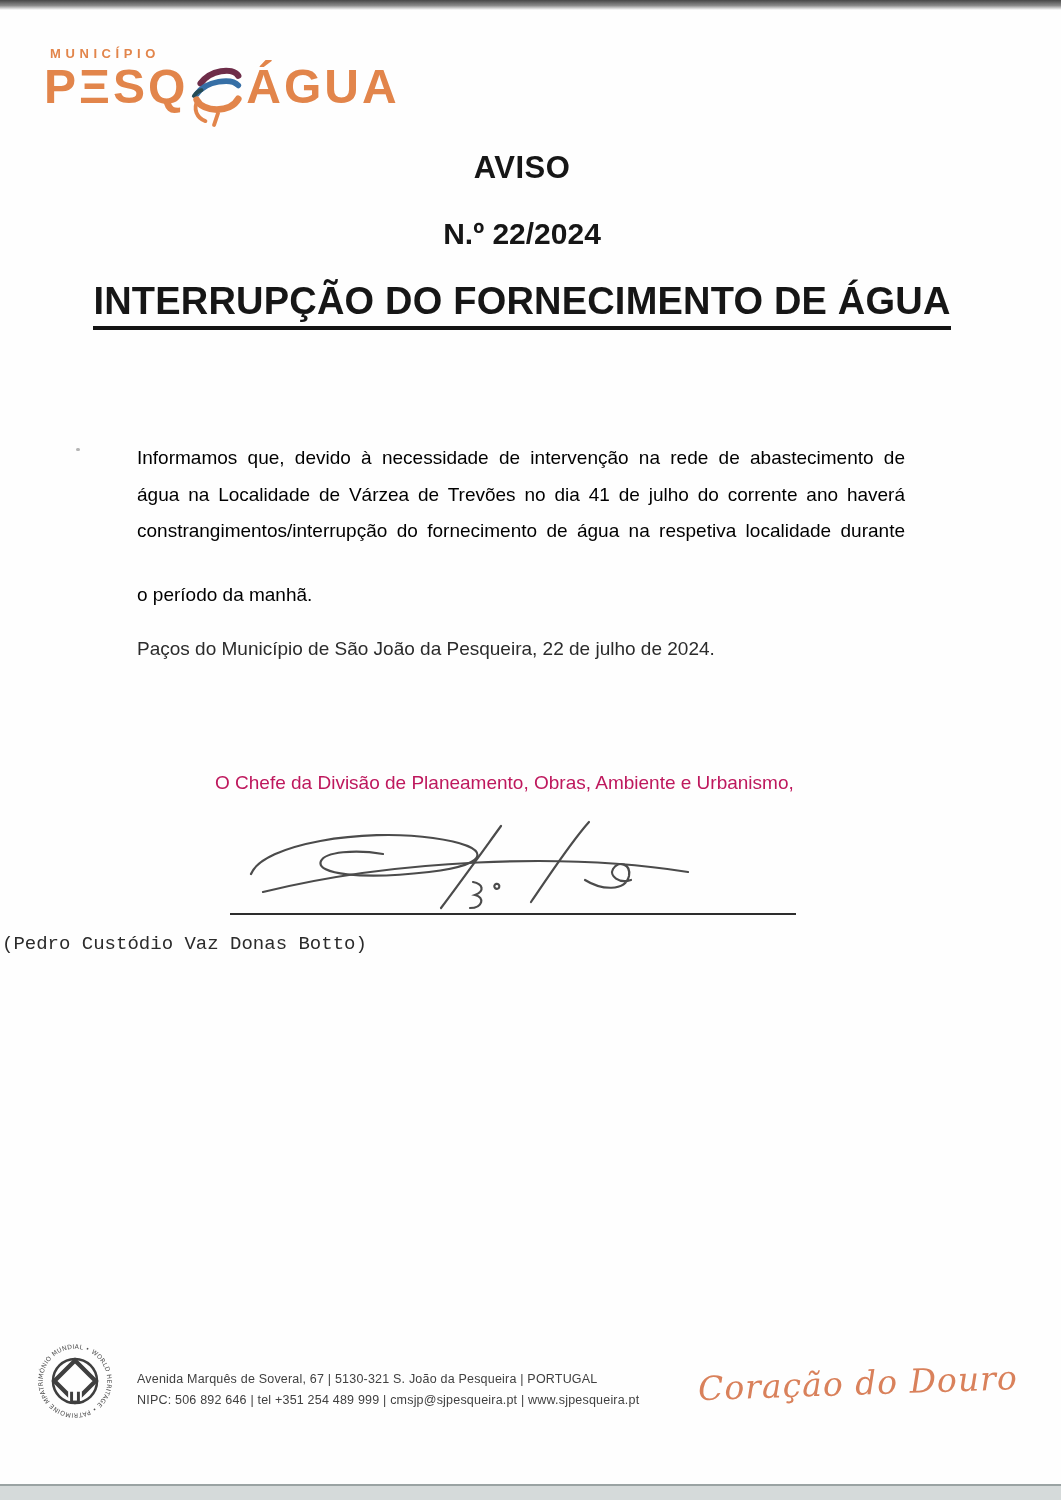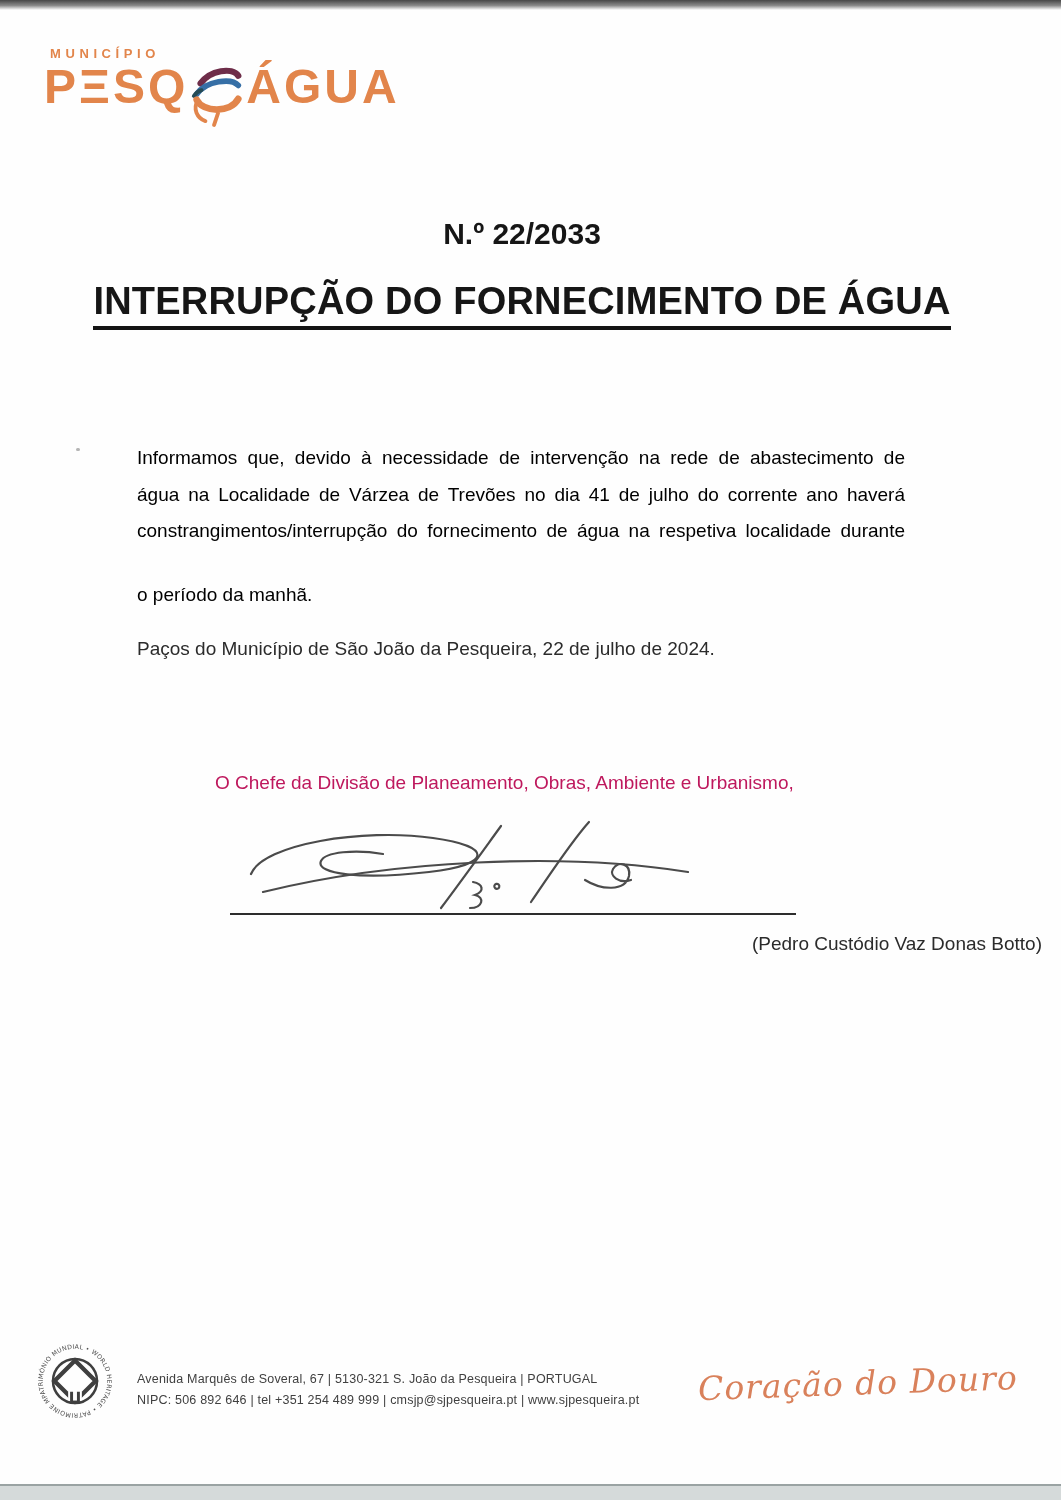--- a/index.html
+++ b/index.html
@@ -33,22 +33,22 @@
 
   
   .para{position:absolute;left:137px;top:440px;width:768px;font-size:19px;
     line-height:36.6px;color:#000000;}
   .para .ln{text-align:justify;text-align-last:justify;white-space:nowrap;}
   .para .ln.last{text-align-last:left;margin-top:27px;}
   .dateline{position:absolute;left:137px;top:638px;font-size:19px;color:#2b2b2b;}
   .sig-title{position:absolute;left:215px;top:772px;font-size:19px;color:#be185d;}
   .signature{position:absolute;left:233px;top:814px;}
   .sig-line{position:absolute;left:230px;top:913px;width:566px;height:2px;background:#2d2d2d;}
-  .sig-name{position:absolute;left:2px;top:933px;width:1040px;text-align:right;
-    font-size:19px;color:#2b2b2b;}
+  .sig-name{position:absolute;left:2px;top:933px;width:1040px;text-align:left;
+    font-size:19px;color:#2b2b2b;font-family:Liberation Mono, monospace;}
 
   
   .emblem{position:absolute;left:30px;top:1336px;}
   .address{position:absolute;left:137px;top:1369px;font-size:12.5px;color:#404040;
     line-height:21px;letter-spacing:.2px;}
   .tagline{position:absolute;left:698px;top:1364px;width:300px;
     font-family:"DejaVu Serif","Liberation Serif",serif;font-style:italic;
     font-size:33px;color:#D9815B;letter-spacing:1px;transform:rotate(-2deg);
     white-space:nowrap;}
 </style>
@@ -70,21 +70,22 @@
           <path d="M5,32 C7,29 10,27 13,26" fill="none" stroke="#254B55" stroke-width="4" stroke-linecap="round"></path>
           <path d="M8,36 C14,49 43,50 51,35" fill="none" stroke="#E2854B" stroke-width="7" stroke-linecap="round"></path>
           <path d="M9,37 C4,45 8,55 17,58" fill="none" stroke="#E2854B" stroke-width="4" stroke-linecap="round"></path>
           <path d="M30,50 L26,62" fill="none" stroke="#E2854B" stroke-width="4" stroke-linecap="round"></path>
         </svg>
       </span>
       <span>ÁGUA</span>
     </div>
   </div>
 
-  <div class="center-band t-number">N.º 22/2033</div>
+  <div class="center-band t-aviso">AVISO</div>
+  <div class="center-band t-number">N.º 22/2024</div>
   <div class="center-band t-subject">
     <span>INTERRUPÇÃO DO FORNECIMENTO DE ÁGUA</span>
   </div>
 
   <div class="para">
     <div class="ln">Informamos que, devido à necessidade de intervenção na rede de abastecimento de</div>
     <div class="ln">água na Localidade de Várzea de Trevões no dia 41 de julho do corrente ano haverá</div>
     <div class="ln">constrangimentos/interrupção do fornecimento de água na respetiva localidade durante</div>
     <div class="ln last">o período da manhã.</div>
   </div>

